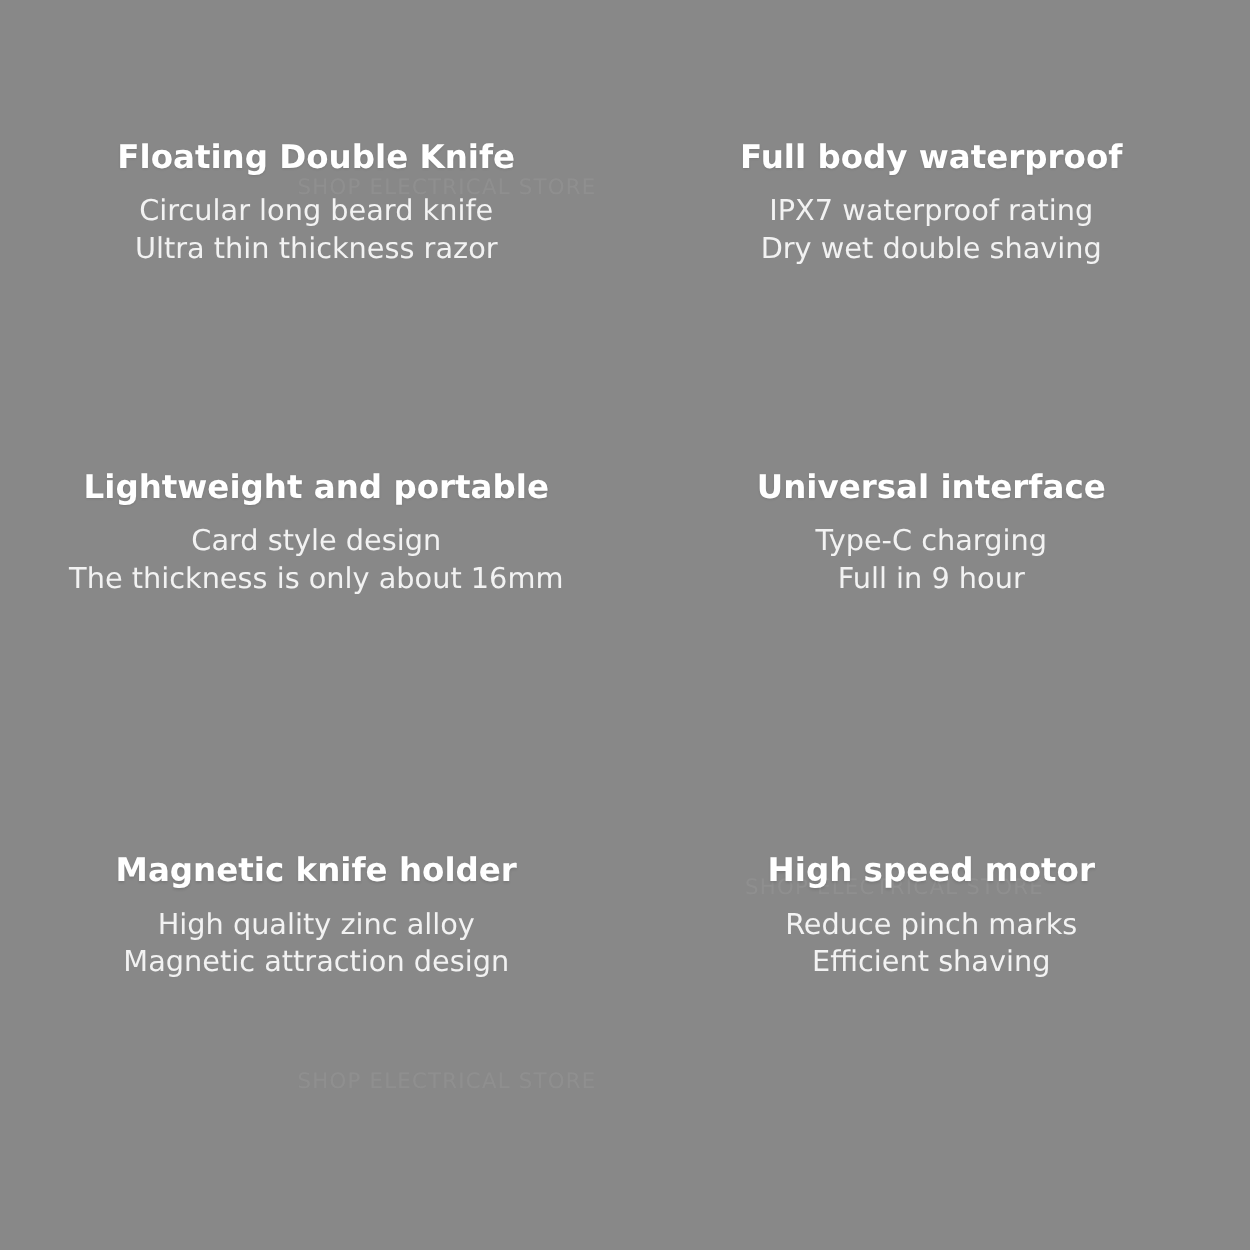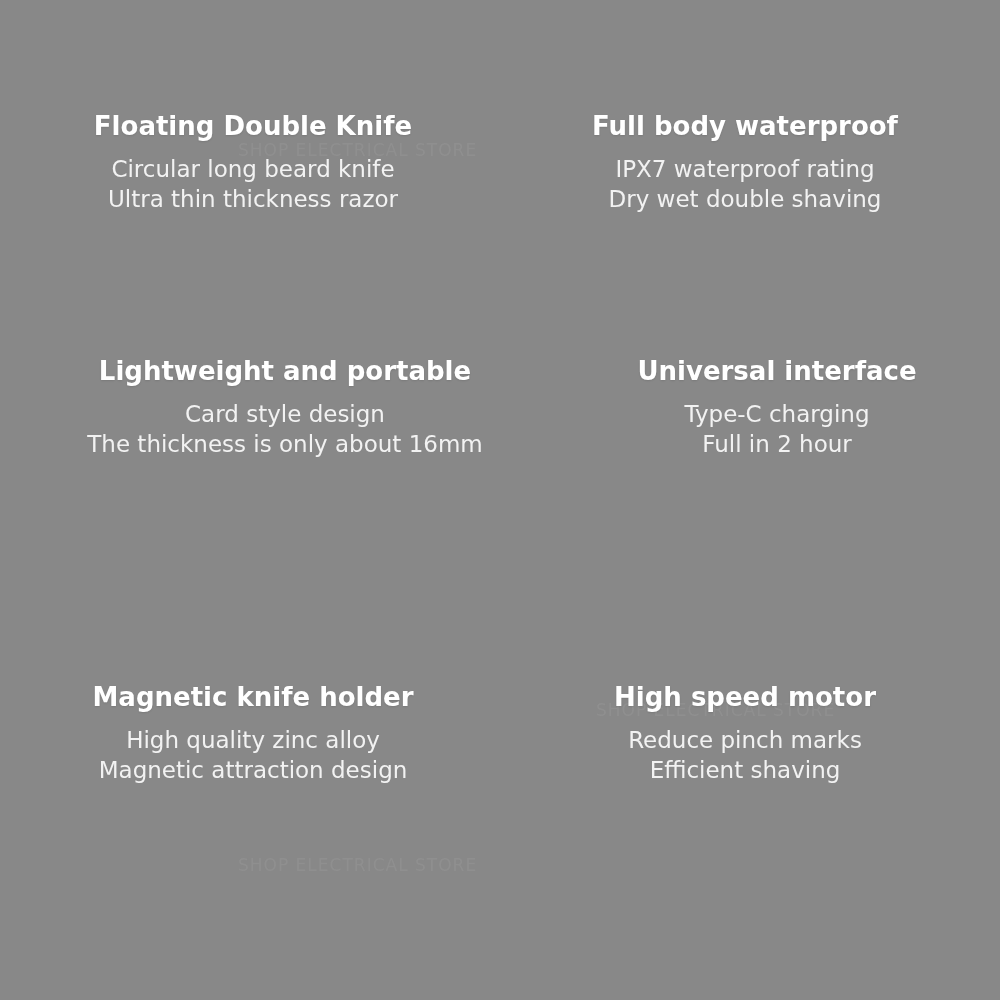--- a/index.html
+++ b/index.html
@@ -66,21 +66,21 @@
     color: #f2f2f2;
     font-weight: 400;
   }
   .feature .sub div { white-space: nowrap; }
 
   
   .col-left  { left: 38px; }
   .col-right { left: 530px; }
 
   .row-1 { top: 112px; }
-  .row-2 { top: 357px; margin-left: 32px; }
+  .row-2 { top: 376px; }
   .row-3 { top: 683px; }
 </style>
 </head>
 <body>
 
 <div class="page">
 
   <div class="watermark wm-1">SHOP ELECTRICAL STORE</div>
   <div class="watermark wm-2">SHOP ELECTRICAL STORE</div>
   <div class="watermark wm-3">SHOP ELECTRICAL STORE</div>
@@ -108,21 +108,21 @@
       <div class="sub">
         <div>Card style design</div>
         <div>The thickness is only about 16mm</div>
       </div>
     </div>
 
     <div class="feature col-right row-2">
       <div class="title">Universal interface</div>
       <div class="sub">
         <div>Type-C charging</div>
-        <div>Full in 2 hour</div>
+        <div>Full in 9 hour</div>
       </div>
     </div>
 
     <div class="feature col-left row-3">
       <div class="title">Magnetic knife holder</div>
       <div class="sub">
         <div>High quality zinc alloy</div>
         <div>Magnetic attraction design</div>
       </div>
     </div>

